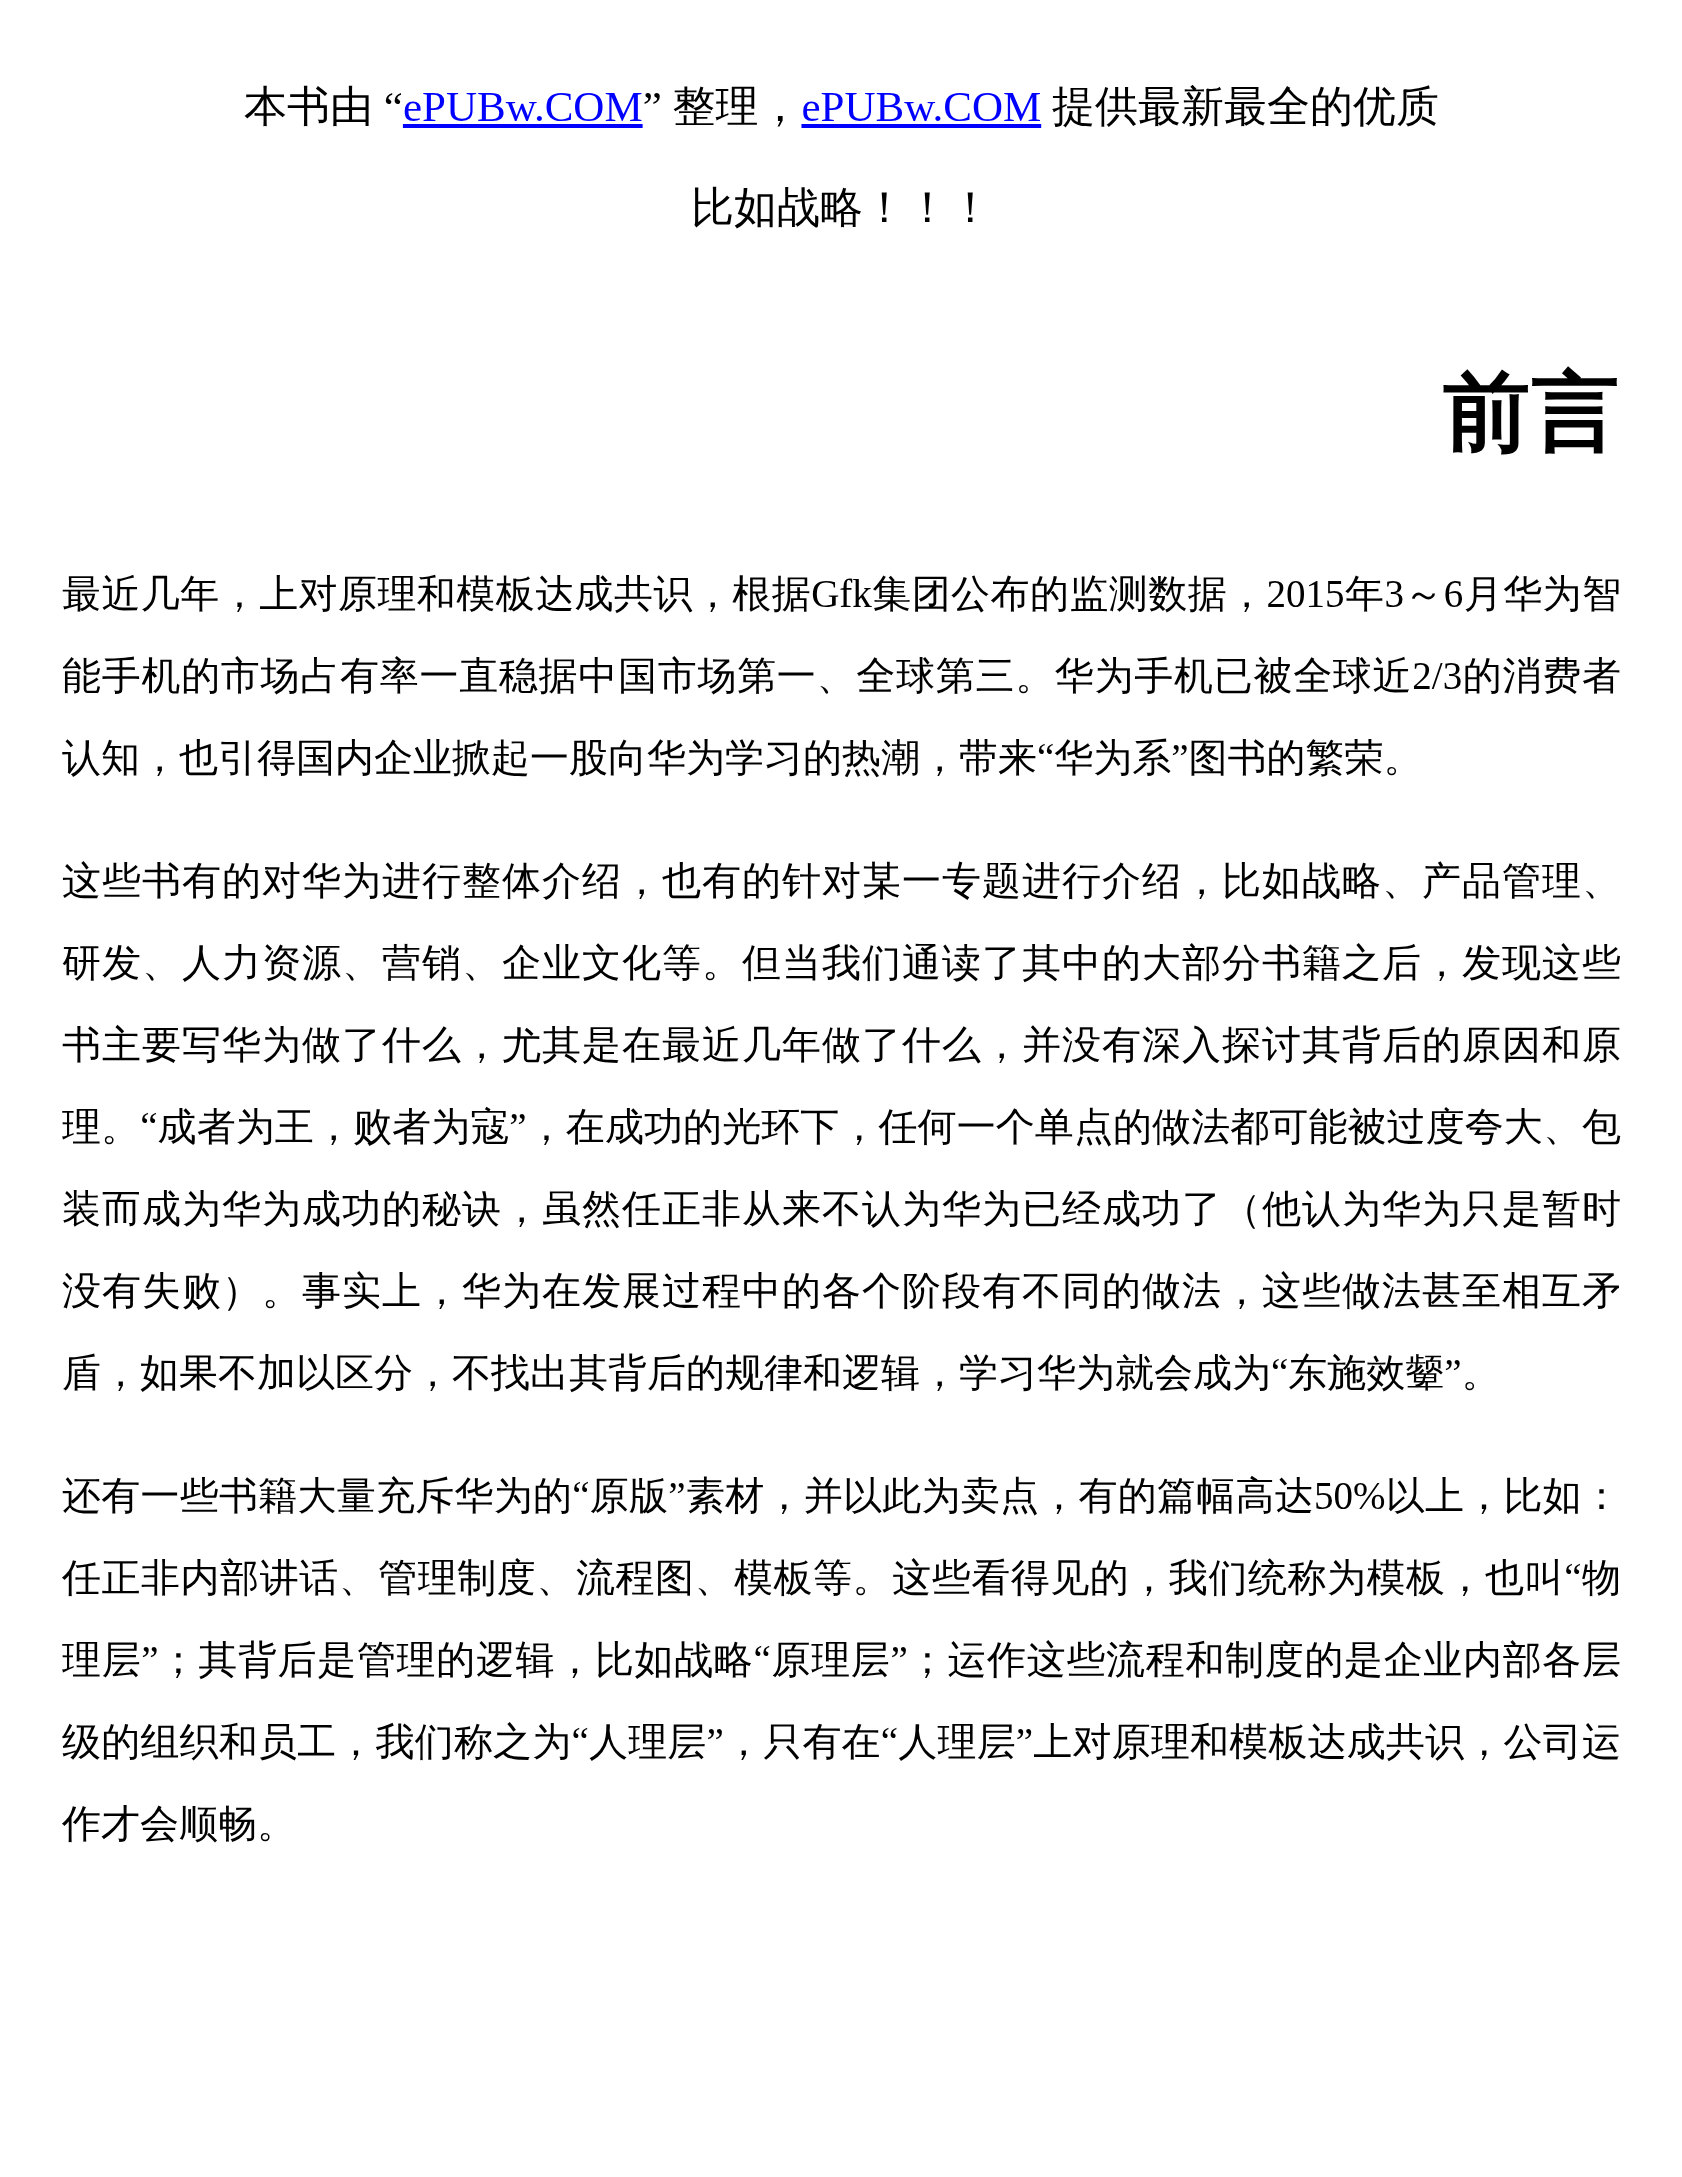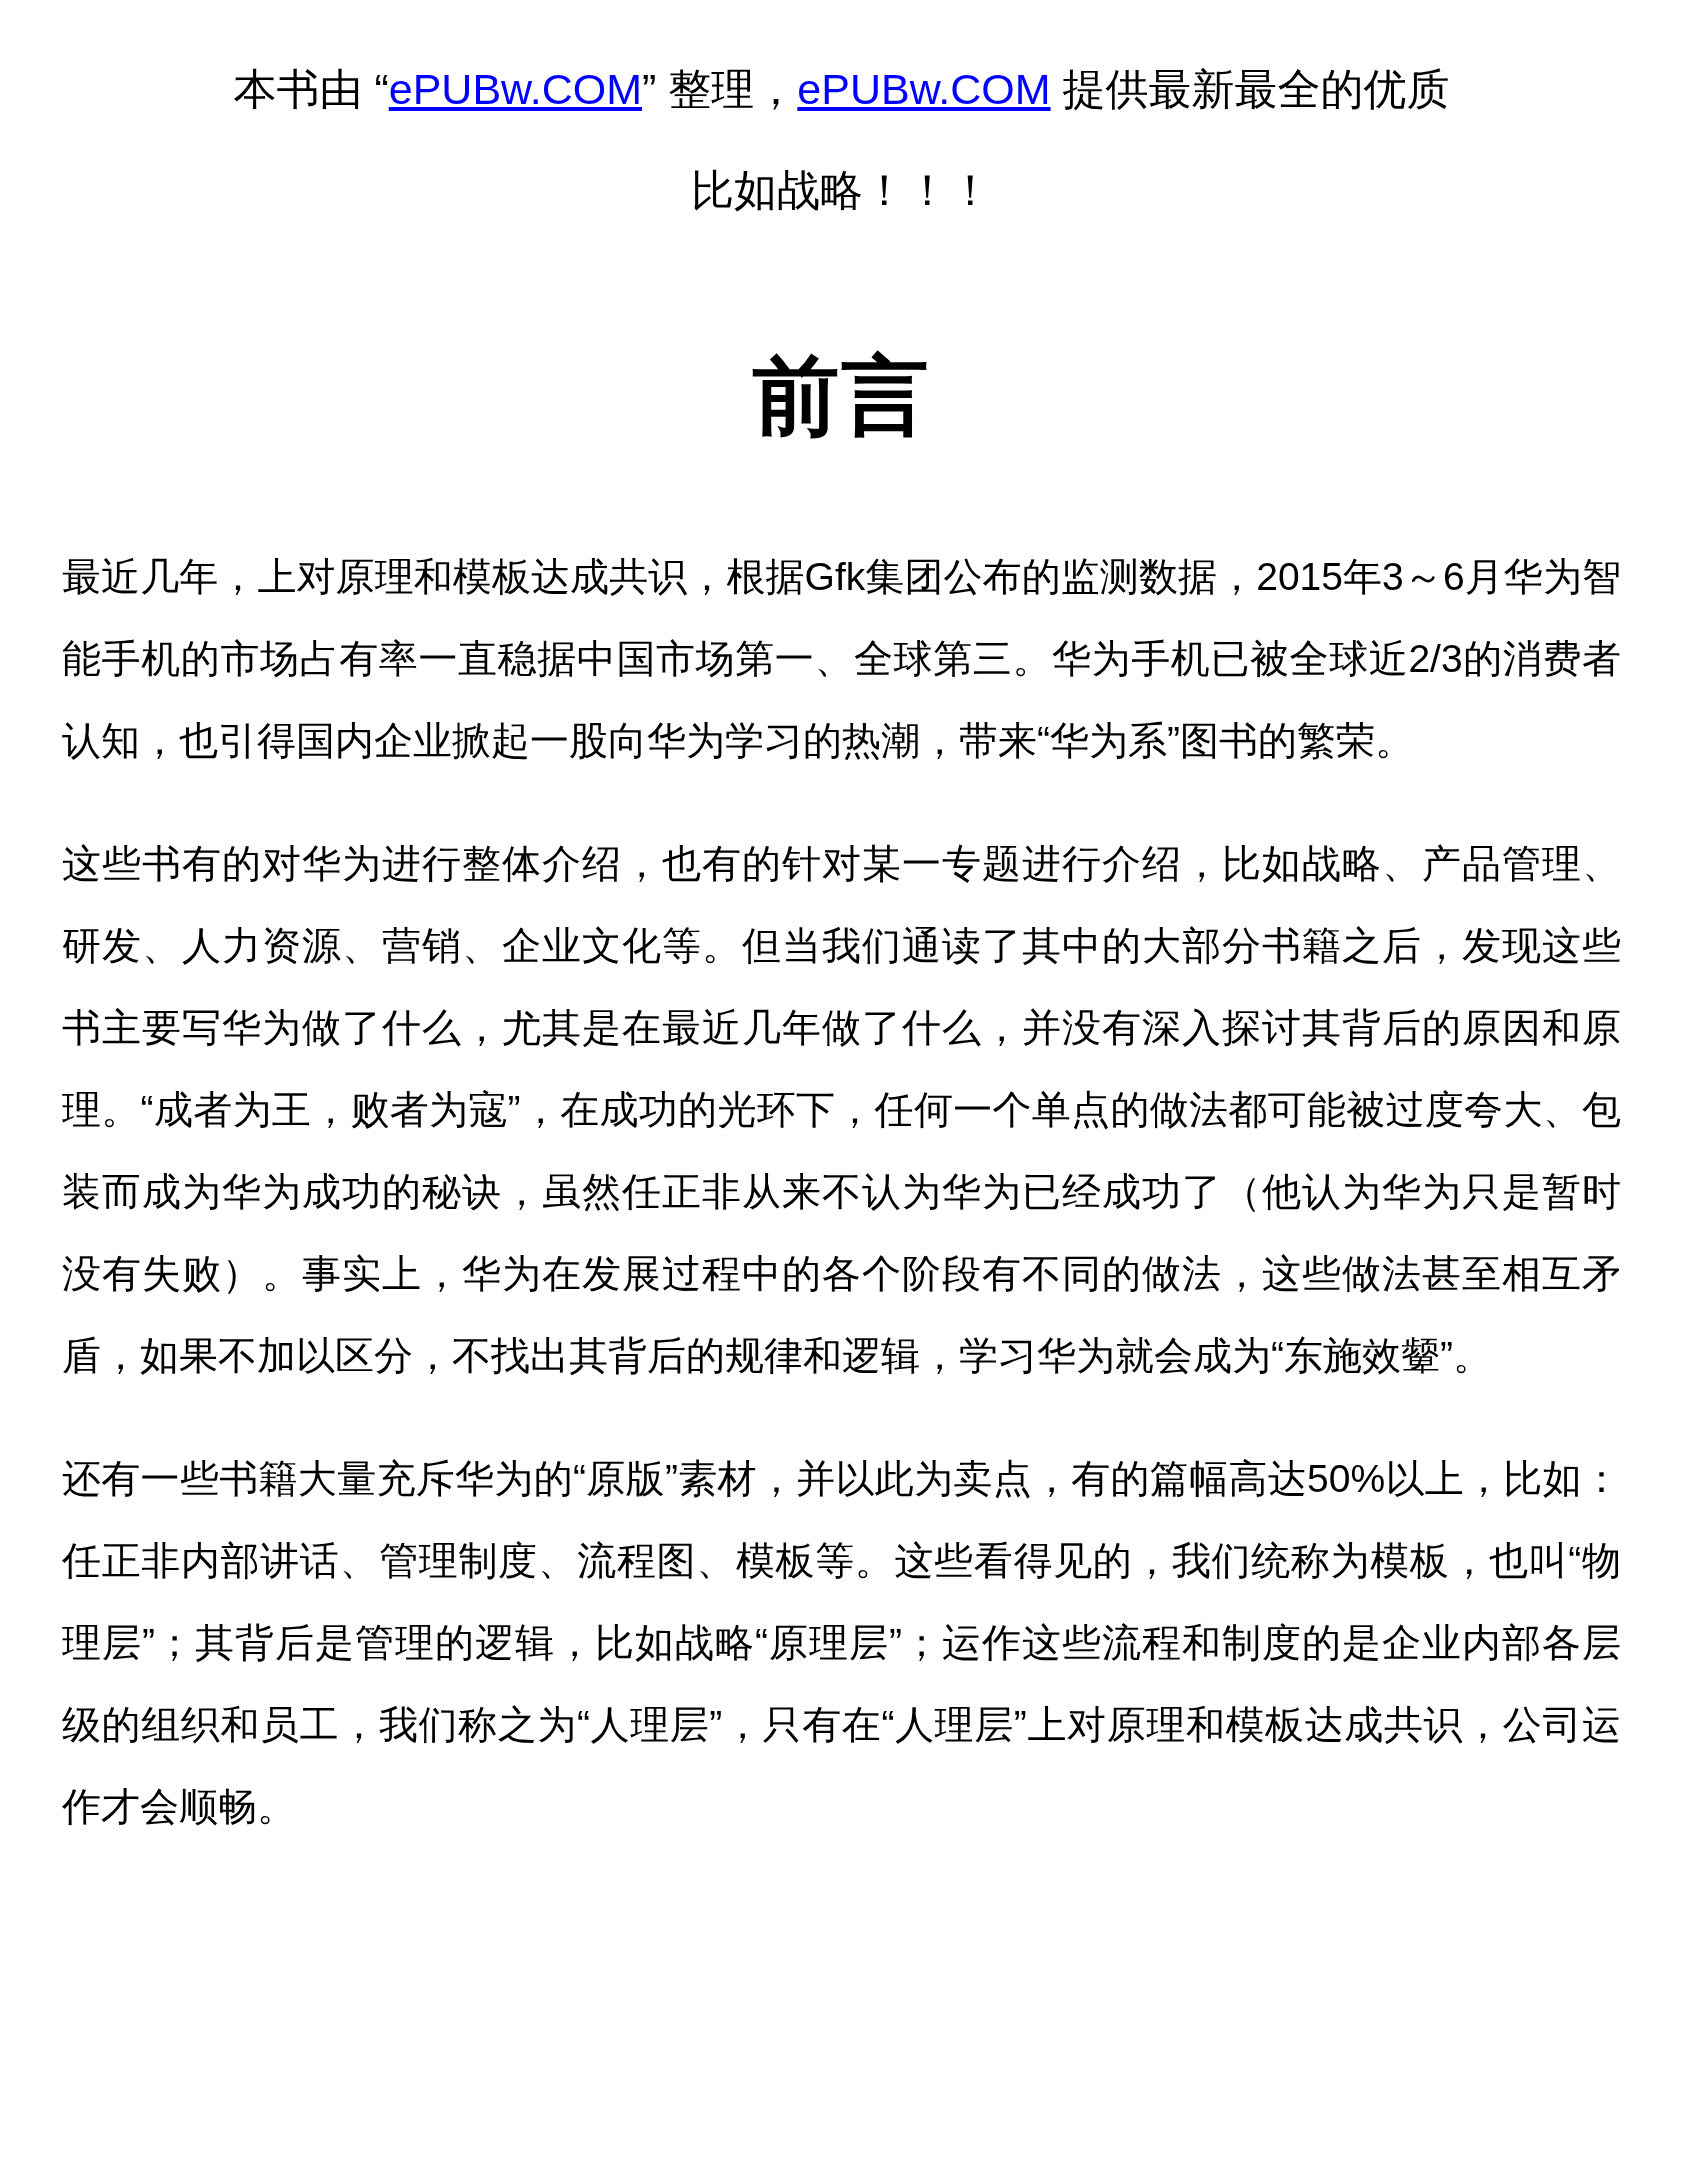--- a/index.html
+++ b/index.html
@@ -7,44 +7,44 @@
     padding: 0;
     background: #ffffff;
   }
   .page {
     position: relative;
     width: 1683px;
     height: 2178px;
     margin: 0 auto;
     background: #ffffff;
     box-sizing: border-box;
-    padding: 39px 62px 58px 62px;
+    padding: 56px 62px 58px 62px;
     overflow: hidden;
     color: #000000;
     
-    font-family: Liberation Sans, sans-serif;
+    font-family: Liberation Serif, serif;
   }
   .notice {
     margin: 0;
     font-size: 43px;
     line-height: 101px;
     text-align: center;
     font-weight: 400;
   }
   .notice a {
     color: #0000ff;
     text-decoration: underline;
     cursor: pointer;
   }
   h1.preface {
     margin: 109px 0 0 0;
     font-size: 87px;
     line-height: 1.05;
     font-weight: 700;
-    text-align: center;
+    text-align: right;
     letter-spacing: 1.9px;
   }
   p.body-para {
     margin: 41px 0 0 0;
     font-size: 39px;
     line-height: 82px;
     text-align: justify;
     word-break: normal;
     overflow-wrap: break-word;
   }

